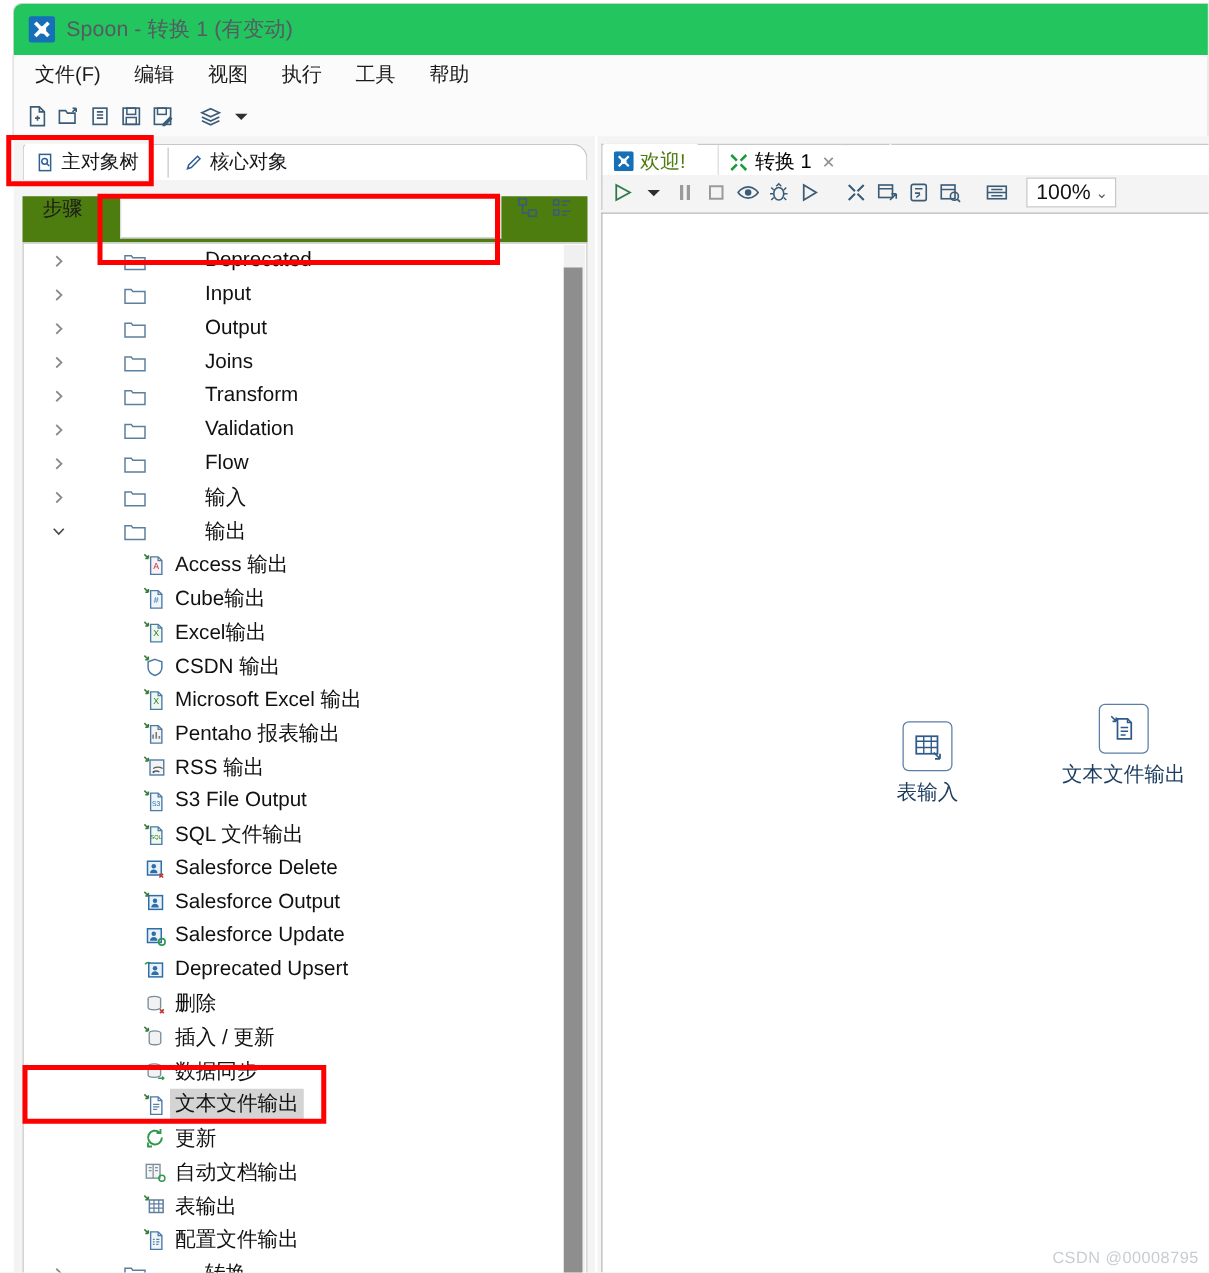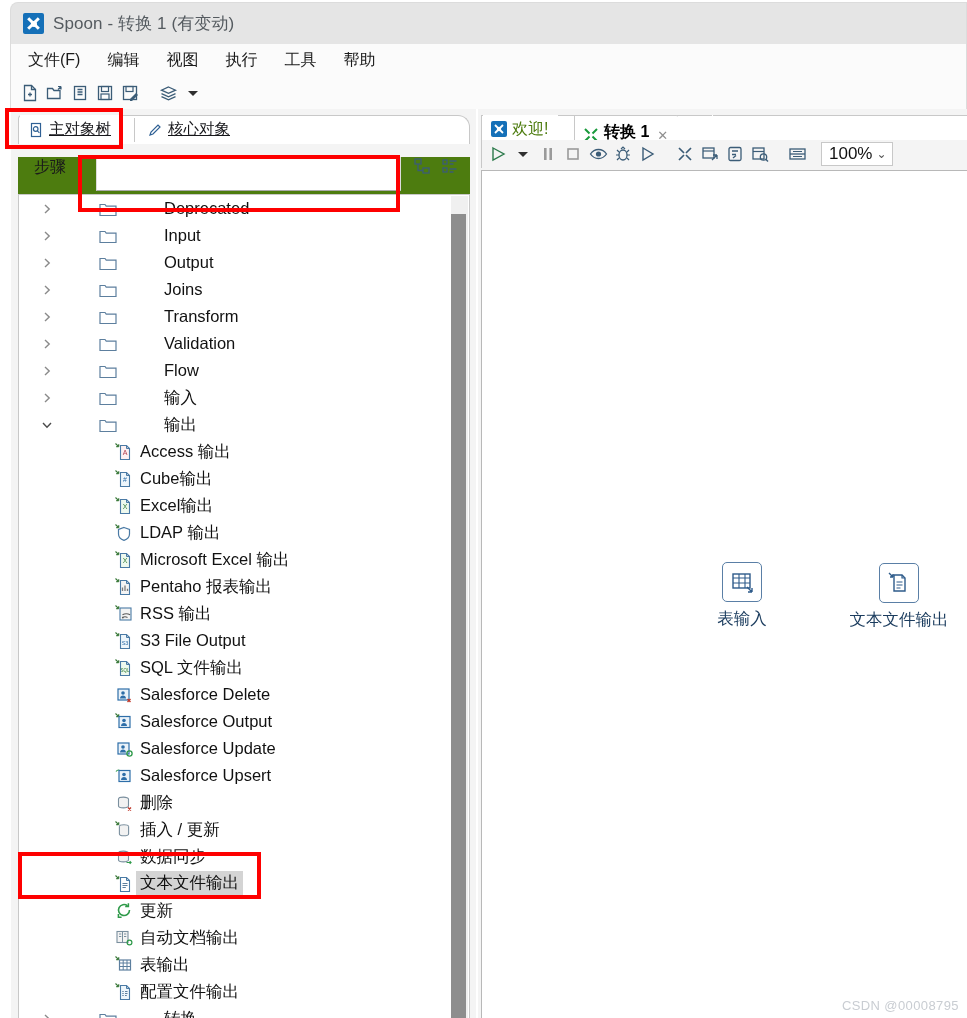--- a/index.html
+++ b/index.html
@@ -14,21 +14,21 @@
   #app {
     position: relative;
     width: 967px; height: 1018px;
     background: #ffffff;
   }
 
   
   .titlebar {
     position: absolute; left: 10px; top: 2px;
     width: 957px; height: 42px;
-    background: #e5e5e5;
+    background: #22c55e;
     border: 1px solid #dcdcdc;
     border-bottom: none;
     border-top-left-radius: 8px;
     display: flex; align-items: center;
     padding-left: 12px;
   }
   .app-icon {
     width: 21px; height: 21px;
     background: #1570b8;
     border-radius: 2px;
@@ -104,21 +104,21 @@
     background: #ffffff;
     border-top-left-radius: 4px;
     border-top-right-radius: 12px;
   }
   .tab {
     position: absolute; top: 3px; height: 29px;
     display: flex; align-items: center;
     padding: 0 11px 0 8px;
     font-size: 15.5px; color: #17171b;
     background: #ffffff;
-    gap: 5px; white-space: nowrap; text-decoration: underline;
+    gap: 5px; white-space: nowrap;
   }
   .tab.t1 { left: 9px; }
   .tab.t2 { left: 128px; background: transparent; }
   .tab-sep {
     position: absolute; left: 123px; top: 6px;
     width: 1px; height: 24px; background: #c8c8c8;
   }
 
   .treehead {
     position: absolute; left: 7px; top: 48px;
@@ -203,24 +203,23 @@
     background: #ffffff;
   }
   .rtab {
     position: absolute; top: 3px; height: 28px;
     display: flex; align-items: center; gap: 5px;
     padding: 0 10px 0 8px;
     font-size: 16px; white-space: nowrap;
   }
   .rtab.a { left: 5px; color: #4d7c0f; background: #ffffff; }
   .rtab.b {
-    left: 96px; color: #000; font-weight: bold; background: #ffffff;
+    left: 96px; color: #000; font-weight: normal; background: #ffffff;
     border-left: 1px solid #c8c8c8; border-top: 1px solid #c8c8c8;
     border-top-right-radius: 2px;
-    align-items: flex-end;
   }
   .rtab-tail {
     position: absolute; left: 195px; top: 3px;
     width: 40px; height: 28px;
     border-bottom: 0;
     background: linear-gradient(to bottom right, transparent 49%, #ffffff 50%);
   }
   .close-x { color: #8f8f8f; font-size: 13px; margin-left: 3px; }
 
   .rtoolbar {
@@ -566,21 +565,21 @@
             <span class="tlabel">Excel输出</span>
           </div>
           <div class="trow lvl1">
             <span class="twist"></span>
             <span class="ticon">
               <svg width="20" height="20" viewBox="0 0 20 20">
                 <path d="M1.5 1.5l3.2 3.2m0 0V2.2m0 2.5H2.2" stroke="#3b7a3b" stroke-width="1.2" fill="none"></path>
                 <path d="M10 4.5l5.5 2v4.5c0 3-2.6 5.4-5.5 6.4-2.9-1-5.5-3.4-5.5-6.4V6.5z" fill="#ffffff" stroke="#4a7aa5" stroke-width="1.2"></path>
               </svg>
             </span>
-            <span class="tlabel">LDAP 输出</span>
+            <span class="tlabel">CSDN 输出</span>
           </div>
           <div class="trow lvl1">
             <span class="twist"></span>
             <span class="ticon">
               <svg width="20" height="20" viewBox="0 0 20 20">
                 <path d="M1.5 1.5l3.2 3.2m0 0V2.2m0 2.5H2.2" stroke="#3b7a3b" stroke-width="1.2" fill="none"></path>
                 <path d="M6.5 3.5h6l3 3v11h-9z" fill="#eef9ee" stroke="#4a7aa5" stroke-width="1.1"></path>
                 <path d="M12.5 3.5v3h3" fill="none" stroke="#4a7aa5" stroke-width="1"></path>
                 <text x="11" y="13" font-size="7" fill="#2f7a34" font-family="sans-serif" text-anchor="middle">X</text>
               </svg>
@@ -674,21 +673,21 @@
           <div class="trow lvl1">
             <span class="twist"></span>
             <span class="ticon">
               <svg width="20" height="20" viewBox="0 0 20 20">
                 <path d="M2 5.5c1.6-2 3.6-2 4.4 0" stroke="#2f9a4a" stroke-width="1.2" fill="none"></path>
                 <rect x="5" y="4.5" width="11" height="11" fill="#eaf2f9" stroke="#2e6ea8" stroke-width="1.2"></rect>
                 <circle cx="10" cy="8.5" r="1.8" fill="#2e6ea8"></circle>
                 <path d="M7 14c0-2 1.4-3 3-3s3 1 3 3z" fill="#2e6ea8"></path>
               </svg>
             </span>
-            <span class="tlabel">Salesforce Upsert</span>
+            <span class="tlabel">Deprecated Upsert</span>
           </div>
           <div class="trow lvl1">
             <span class="twist"></span>
             <span class="ticon">
               <svg width="20" height="20" viewBox="0 0 20 20">
                 <ellipse cx="9.5" cy="6" rx="5" ry="1.9" fill="#f2f2f2" stroke="#7a8f9e" stroke-width="1.1"></ellipse>
                 <path d="M4.5 6v7c0 1 2.2 1.9 5 1.9s5-.9 5-1.9V6" fill="#f2f2f2" stroke="#7a8f9e" stroke-width="1.1"></path>
                 <path d="M14 14.5l3 3m0-3l-3 3" stroke="#c0392b" stroke-width="1.4"></path>
               </svg>
             </span>
@@ -898,21 +897,21 @@
           </svg>
       </span>
       <span class="zoom-box">
         <span>100%</span>
         <span class="zoom-caret">⌄</span>
       </span>
     </div>
   </div>
 
   <div class="canvas" style="left:481px; top:170px; width:486px; height:848px;">
-    <div class="node" id="node0" style="left:195px; top:391px;">
+    <div class="node" id="node0" style="left:195px; top:406px;">
       <span class="node-box">
         <svg width="26" height="26" viewBox="0 0 26 26">
           <rect x="4" y="5" width="17" height="14" fill="none" stroke="#2e5b8a" stroke-width="1.4"></rect>
           <path d="M4 9h17M4 14h17M10 5v14M16 5v14" stroke="#2e5b8a" stroke-width="1.1"></path>
           <path d="M18 18l5 5m0 0v-4m0 4h-4" stroke="#2e5b8a" stroke-width="1.4" fill="none"></path>
         </svg>
       </span>
       <span class="node-label">表输入</span>
     </div>
 

